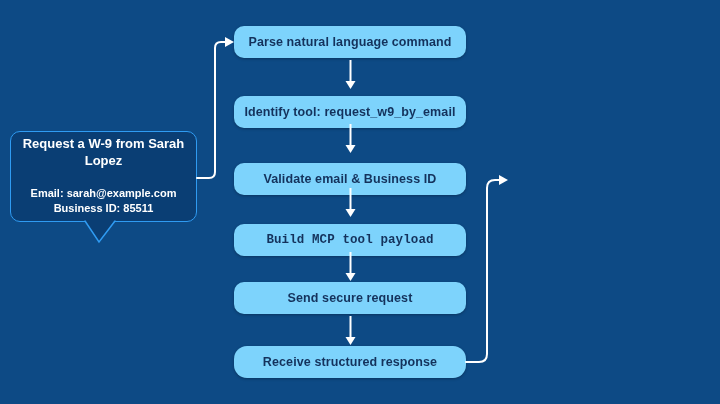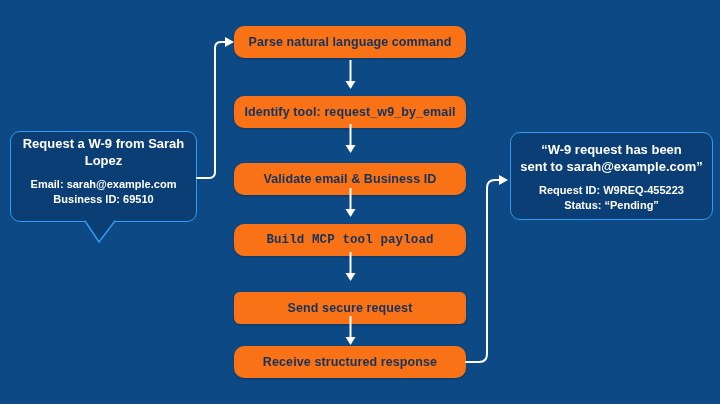--- a/index.html
+++ b/index.html
@@ -10,56 +10,56 @@
     background: #0d4a85;
     overflow: hidden;
     font-family: "Liberation Sans", sans-serif;
   }
   
   .flow-box {
     position: absolute;
     left: 234px;
     width: 232px;
     height: 32px;
-    background: #f97316;
+    background: #7dd3fc;
     border-radius: 10px;
     display: flex;
     align-items: center;
     justify-content: center;
     box-shadow: 0 1px 3px rgba(0,0,0,0.28);
   }
   .flow-box span {
     color: #14325c;
     font-weight: bold;
     font-size: 12.5px;
     letter-spacing: 0.1px;
     white-space: nowrap;
   }
   .b1 { top: 26px; }
   .b2 { top: 96px; }
   .b3 { top: 163px; }
   .b4 { top: 224px; font-family: Liberation Mono, monospace; }
-  .b5 { top: 292px; border-radius: 6px; }
-  .b6 { top: 346px; }
+  .b5 { top: 282px; }
+  .b6 { top: 346px; border-radius: 13px; }
 
   
   .bubble {
     position: absolute;
     background: #0a3e74;
     border: 1.5px solid #2f9bf2;
     border-radius: 10px;
     box-sizing: border-box;
     color: #ffffff;
     text-align: center;
   }
   .bubble-left  { left: 10px;  top: 131px; width: 187px; height: 91px; padding-top: 4px; }
   .bubble-right { left: 510px; top: 132px; width: 203px; height: 88px; padding-top: 9px; }
   .bubble .title { font-weight: bold; font-size: 13px; line-height: 16.5px; }
   .bubble .title span { display: block; }
-  .bubble .details { margin-top: 8px; font-weight: bold; font-size: 11px; line-height: 15px; }
+  .bubble .details { margin-top: 17px; font-weight: bold; font-size: 11px; line-height: 15px; }
   .bubble .details span { display: block; }
 
   
   svg.overlay {
     position: absolute;
     left: 0; top: 0;
     pointer-events: none;
   }
 </style>
 </head>
@@ -67,34 +67,24 @@
 
 <div class="canvas">
 
   <div class="bubble bubble-left">
     <div class="title">
       <span>Request a W-9 from Sarah</span>
       <span>Lopez</span>
     </div>
     <div class="details">
       <span>Email: sarah@example.com</span>
-      <span>Business ID: 69510</span>
+      <span>Business ID: 85511</span>
     </div>
   </div>
 
-  <div class="bubble bubble-right">
-    <div class="title">
-      <span>“W-9 request has been</span>
-      <span>sent to sarah@example.com”</span>
-    </div>
-    <div class="details">
-      <span>Request ID: W9REQ-455223</span>
-      <span>Status: “Pending”</span>
-    </div>
-  </div>
 
   <div class="flow-box b1">
     <span>Parse natural language command</span>
   </div>
   <div class="flow-box b2">
     <span>Identify tool: request_w9_by_email</span>
   </div>
   <div class="flow-box b3">
     <span>Validate email &amp; Business ID</span>
   </div>

